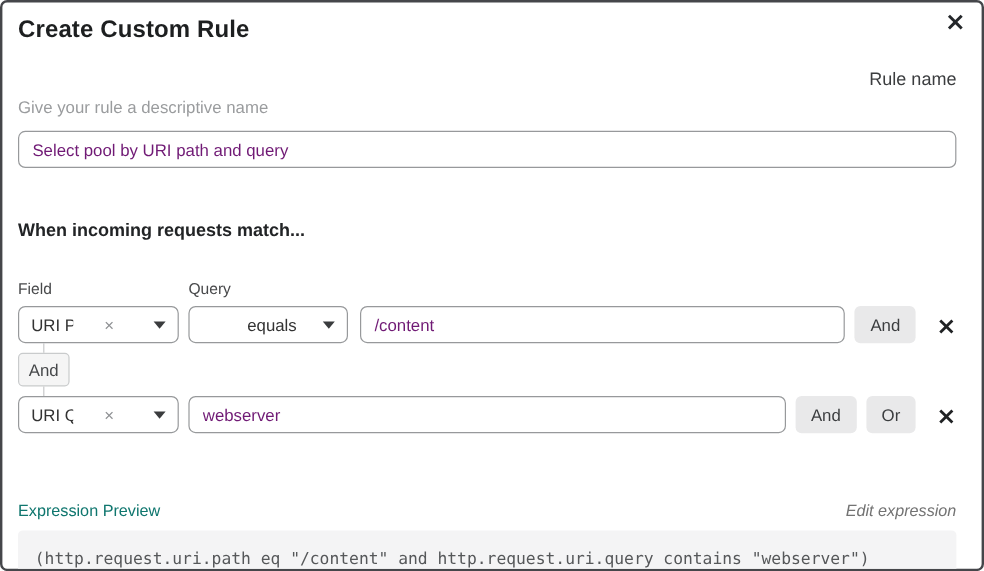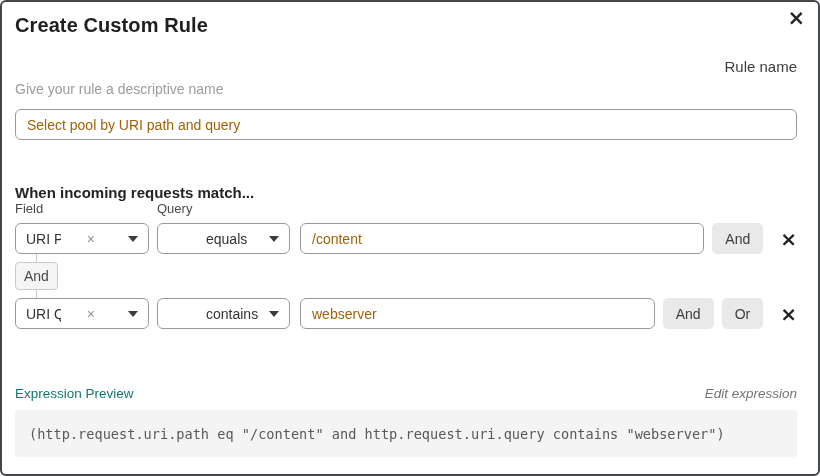--- a/index.html
+++ b/index.html
@@ -25,27 +25,27 @@
     font-family: "DejaVu Sans", sans-serif;
   }
   h1.title {
     font-size: 20px; font-weight: 700; color: #1d1f20;
     letter-spacing: 0.1px; margin-top: 2px;
   }
   .rule-label { margin-top: 21px; font-size: 15px; color: #3b3d3f; text-align: right; }
   .rule-hint  { margin-top: 6px;  font-size: 14px; color: #9a9c9e; }
   .text-input {
     height: 31px; border: 1px solid #97999b; border-radius: 6px;
-    background: #fff; font-size: 14px; color: #a16207;
+    background: #fff; font-size: 14px; color: #701a75;
     padding: 0 11px; outline: none;
     font-family: "Liberation Sans", "DejaVu Sans", sans-serif;
   }
   .rule-input { display: block; width: 100%; margin-top: 12px; }
   h2.match-heading { margin-top: 44px; font-size: 15px; font-weight: 700; color: #222426; }
-  .col-labels { display: flex; margin-top: 0; font-size: 13px; color: #48494b; }
+  .col-labels { display: flex; margin-top: 32px; font-size: 13px; color: #48494b; }
   .col-field    { width: 142px; }
   .col-operator { width: 143px; }
   .col-value    { flex: 1; }
   .cond-row { display: flex; align-items: center; margin-top: 7px; }
   .select {
     display: flex; align-items: center;
     height: 31px; border: 1px solid #97999b; border-radius: 6px;
     background: #fff; padding: 0 10px; cursor: pointer;
   }
   .field-select { width: 134px; margin-right: 8px; gap: 24px; }
@@ -137,24 +137,20 @@
     <span class="conn-badge">And</span>
     <div class="conn-line"></div>
   </div>
 
   <div class="cond-row" style="margin-top:0">
     <div class="select field-select">
       <span class="sel-text">URI Query St...</span>
       <span class="sel-clear">×</span>
       <span class="caret"></span>
     </div>
-    <div class="select op-select">
-      <span class="sel-text">contains</span>
-      <span class="caret"></span>
-    </div>
     <input class="text-input value-input" type="text" value="webserver" style="">
     <button class="chip">And</button>
     <button class="chip">Or</button>
     <button class="row-delete">×</button>
   </div>
 
   <div class="preview-head">
     <span class="preview-label">Expression Preview</span>
     <a class="edit-link">Edit expression</a>
   </div>

